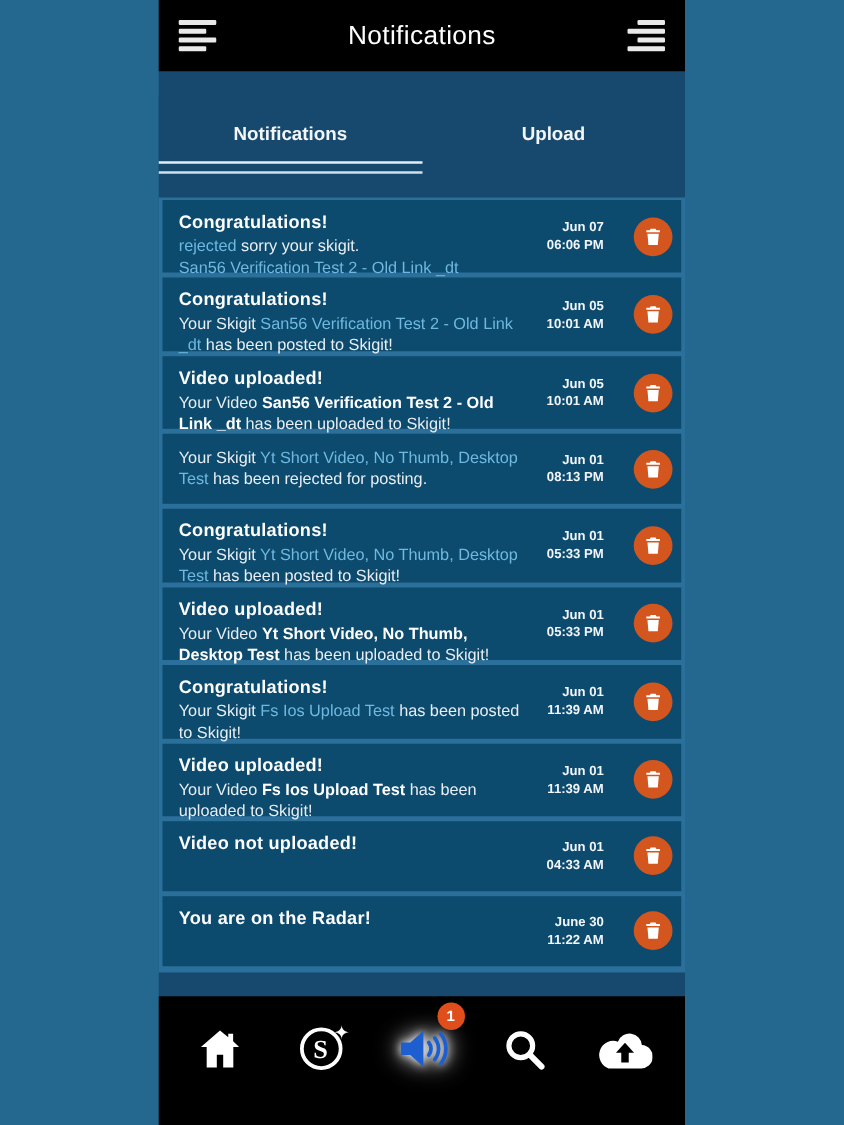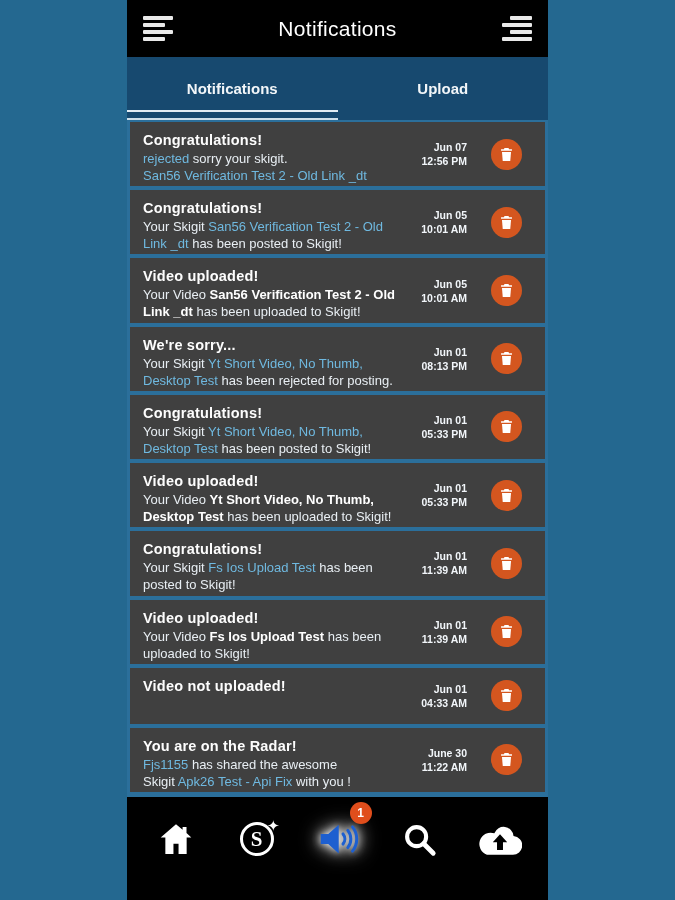--- a/index.html
+++ b/index.html
@@ -1,40 +1,40 @@
 <!DOCTYPE html>
 <html><head>
 <meta charset="utf-8">
 <style>
   * { margin:0; padding:0; box-sizing:border-box; }
   html,body { width:675px; height:900px; overflow:hidden; }
   body { font-family:"Liberation Sans","DejaVu Sans",sans-serif; background:#246890; }
 
   .page { width:675px; height:900px; display:flex; justify-content:center; background:#246890; }
-  .phone { width:421px; height:900px; display:flex; flex-direction:column; background:#17496f; }
+  .phone { width:421px; height:900px; display:flex; flex-direction:column; background:#17496f;gap:19px; }
 
   
   .app-header { height:57px; background:#000; display:flex; align-items:center; justify-content:space-between; padding:0 12px; flex:0 0 auto; }
   .app-title { color:#fff; font-size:21px; font-weight:500; letter-spacing:.3px; }
   .icon-btn { background:none; border:none; cursor:pointer; padding:4px; }
   .menu-glyph { display:flex; flex-direction:column; gap:3px; width:30px; }
   .menu-glyph .bar { height:4px; background:#e9e9e9; border-radius:1px; }
   .menu-glyph.left-align .bar { align-self:flex-start; }
   .menu-glyph.right-align .bar { align-self:flex-end; }
   .bar.w100 { width:100%; } .bar.w72 { width:72%; }
 
   
   .tab-bar { height:63px; display:flex; flex:0 0 auto; background:#17496f; }
   .tab { flex:1; display:flex; align-items:center; justify-content:center; color:#f2f6f9; font-size:15px; font-weight:700; cursor:pointer; position:relative; }
   .tab.active::after { content:""; position:absolute; left:0; right:0; bottom:0; height:6px;
       border-top:2px solid #e3edf4; border-bottom:2px solid #cfe0ea; }
 
   
   .list { flex:1 1 auto; display:flex; flex-direction:column; gap:4px; padding:2px 3px 5px 3px; background:#2b6f9b; overflow:hidden; }
-  .card { background:#404040; padding:8px 23px 8px 13px; display:flex; align-items:center; min-height:56px; flex:1 1 auto; cursor:pointer; }
+  .card { background:#0c4a6e; padding:8px 7px 8px 13px; display:flex; align-items:center; min-height:56px; flex:1 1 auto; cursor:pointer; }
   .card-text { flex:1 1 auto; min-width:0; padding-top:2px; align-self:flex-start; }
   .card-title { color:#fdfdfd; font-size:14.5px; font-weight:700; margin-bottom:2px; letter-spacing:.2px; }
   .card-body { color:#e8eef3; font-size:13px; line-height:17px; max-width:322px; }
   .seg-link { color:#6fb9e0; }
   .seg-bold { color:#ffffff; font-weight:700; }
   .card-meta { flex:0 0 auto; width:62px; text-align:right; color:#f2f6fa; font-size:10.5px; font-weight:700; line-height:14px; margin-right:22px; }
   .del-btn { flex:0 0 auto; width:31px; height:31px; border-radius:50%; background:#d4561f; border:none; cursor:pointer;
       display:flex; align-items:center; justify-content:center; margin-left:2px; }
   .del-btn svg { width:17px; height:17px; display:block; }
 
@@ -83,21 +83,21 @@
     </nav>
 
     <main class="list" id="list">
         <div class="card">
           <div class="card-text">
             <div class="card-title">Congratulations!</div>
             <div class="card-body"><span class="seg-link">rejected</span><span> sorry your skigit.</span><br><span class="seg-link">San56 Verification Test 2 - Old Link _dt</span></div>
           </div>
           <div class="card-meta">
             <div>Jun 07</div>
-            <div>12:56 PM</div>
+            <div>06:06 PM</div>
           </div>
           <button class="del-btn">
             <svg viewBox="0 0 24 24">
               <path fill="#fff" d="M9.2 2.8h5.6l.9 1.7h4v2.2H4.3V4.5h4l.9-1.7z"></path>
               <path fill="#fff" d="M5.6 8.4h12.8l-1.1 12.8H6.7L5.6 8.4z"></path>
             </svg>
           </button>
         </div>
         <div class="card">
           <div class="card-text">
@@ -126,21 +126,20 @@
           </div>
           <button class="del-btn">
             <svg viewBox="0 0 24 24">
               <path fill="#fff" d="M9.2 2.8h5.6l.9 1.7h4v2.2H4.3V4.5h4l.9-1.7z"></path>
               <path fill="#fff" d="M5.6 8.4h12.8l-1.1 12.8H6.7L5.6 8.4z"></path>
             </svg>
           </button>
         </div>
         <div class="card">
           <div class="card-text">
-            <div class="card-title">We're sorry...</div>
             <div class="card-body"><span>Your Skigit </span><span class="seg-link">Yt Short Video, No Thumb, Desktop Test</span><span> has been rejected for posting.</span></div>
           </div>
           <div class="card-meta">
             <div>Jun 01</div>
             <div>08:13 PM</div>
           </div>
           <button class="del-btn">
             <svg viewBox="0 0 24 24">
               <path fill="#fff" d="M9.2 2.8h5.6l.9 1.7h4v2.2H4.3V4.5h4l.9-1.7z"></path>
               <path fill="#fff" d="M5.6 8.4h12.8l-1.1 12.8H6.7L5.6 8.4z"></path>
@@ -222,21 +221,20 @@
           <button class="del-btn">
             <svg viewBox="0 0 24 24">
               <path fill="#fff" d="M9.2 2.8h5.6l.9 1.7h4v2.2H4.3V4.5h4l.9-1.7z"></path>
               <path fill="#fff" d="M5.6 8.4h12.8l-1.1 12.8H6.7L5.6 8.4z"></path>
             </svg>
           </button>
         </div>
         <div class="card">
           <div class="card-text">
             <div class="card-title">You are on the Radar!</div>
-            <div class="card-body"><span class="seg-link">Fjs1155</span><span> has shared the awesome</span><br><span>Skigit </span><span class="seg-link">Apk26 Test - Api Fix</span><span> with you !</span></div>
           </div>
           <div class="card-meta">
             <div>June 30</div>
             <div>11:22 AM</div>
           </div>
           <button class="del-btn">
             <svg viewBox="0 0 24 24">
               <path fill="#fff" d="M9.2 2.8h5.6l.9 1.7h4v2.2H4.3V4.5h4l.9-1.7z"></path>
               <path fill="#fff" d="M5.6 8.4h12.8l-1.1 12.8H6.7L5.6 8.4z"></path>
             </svg>

